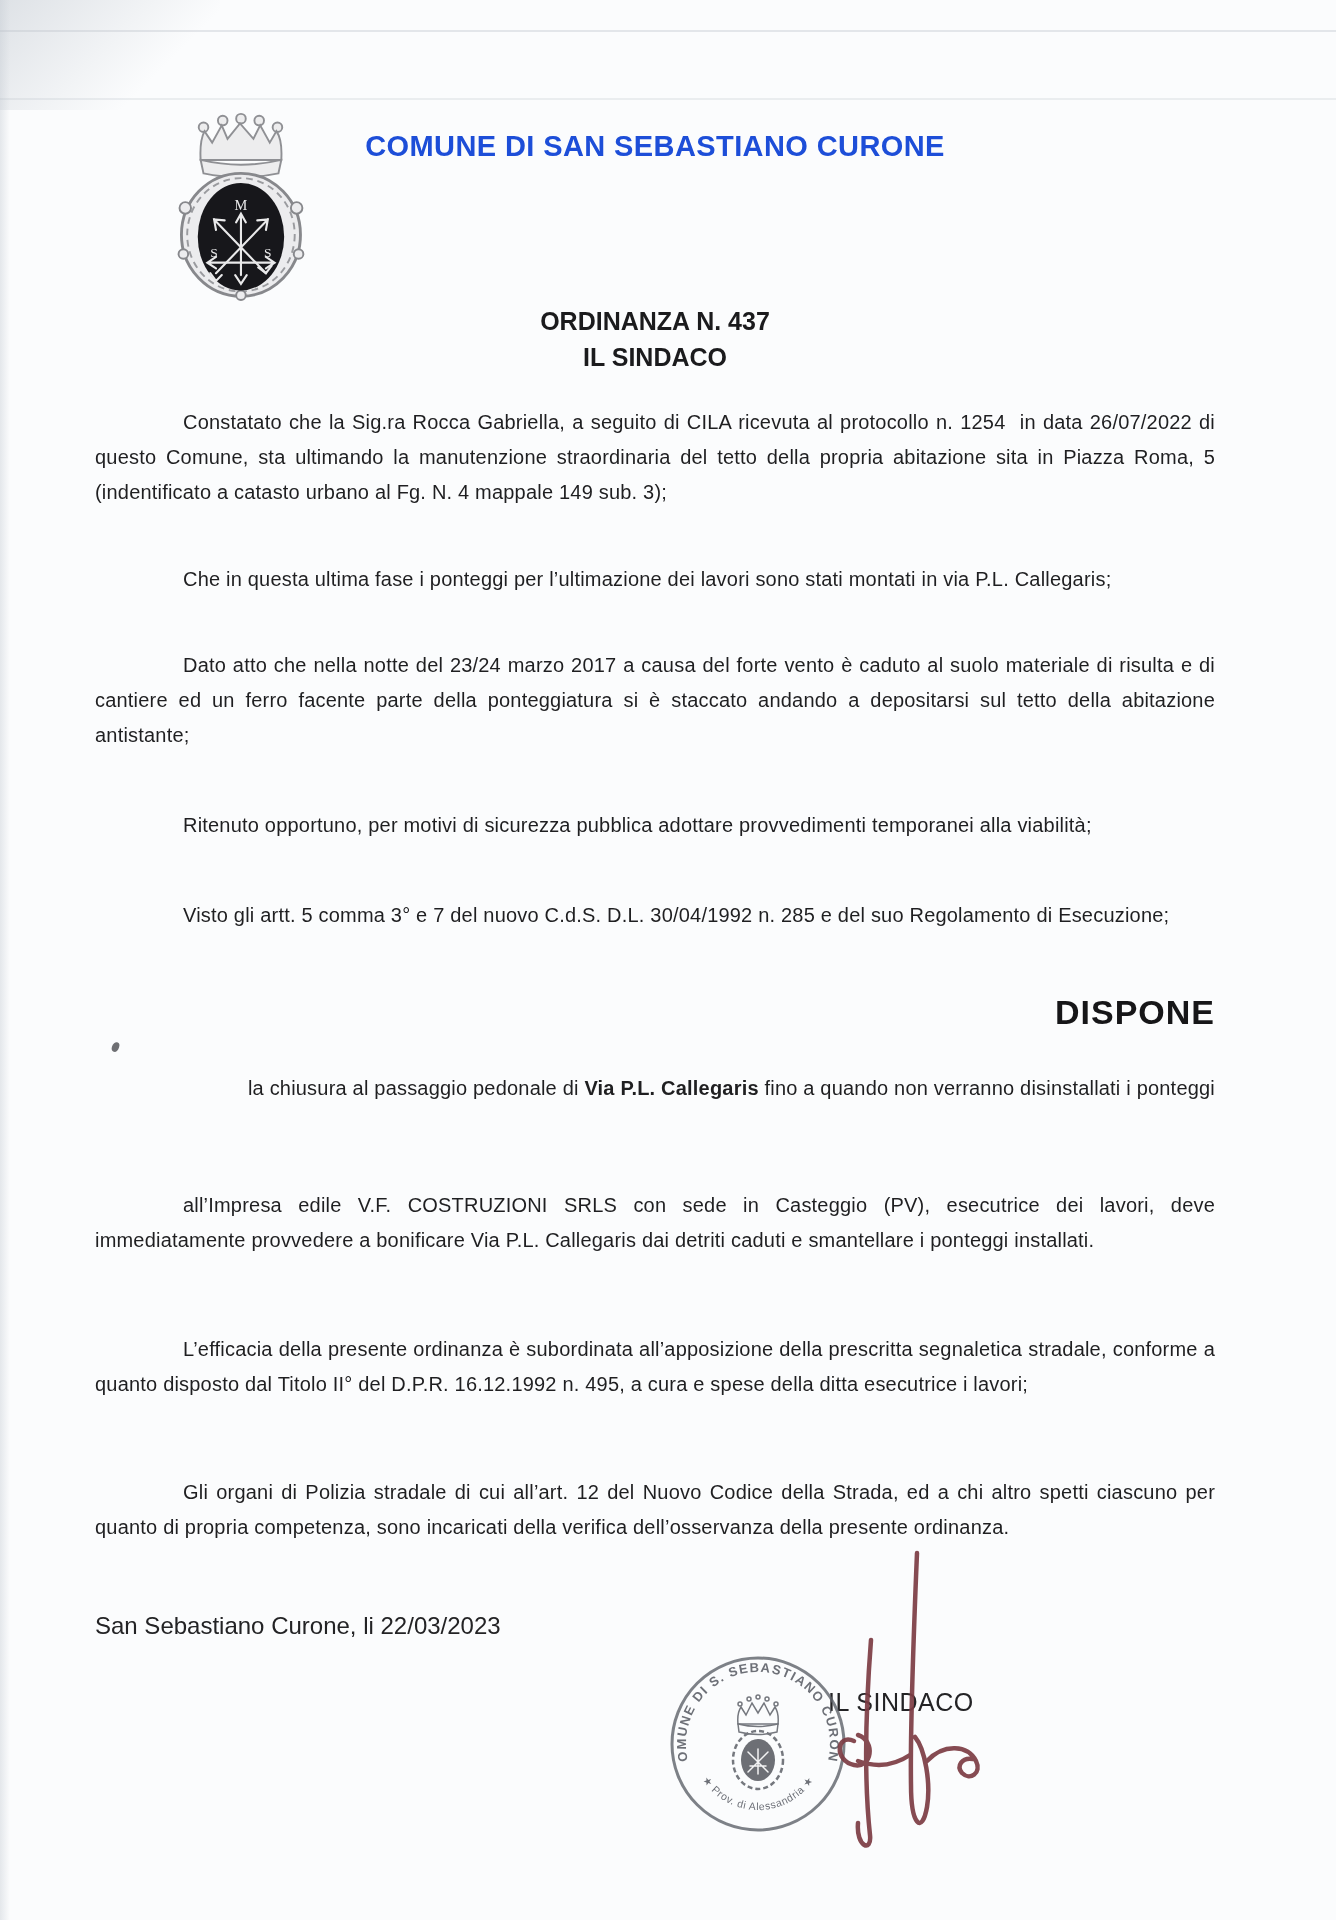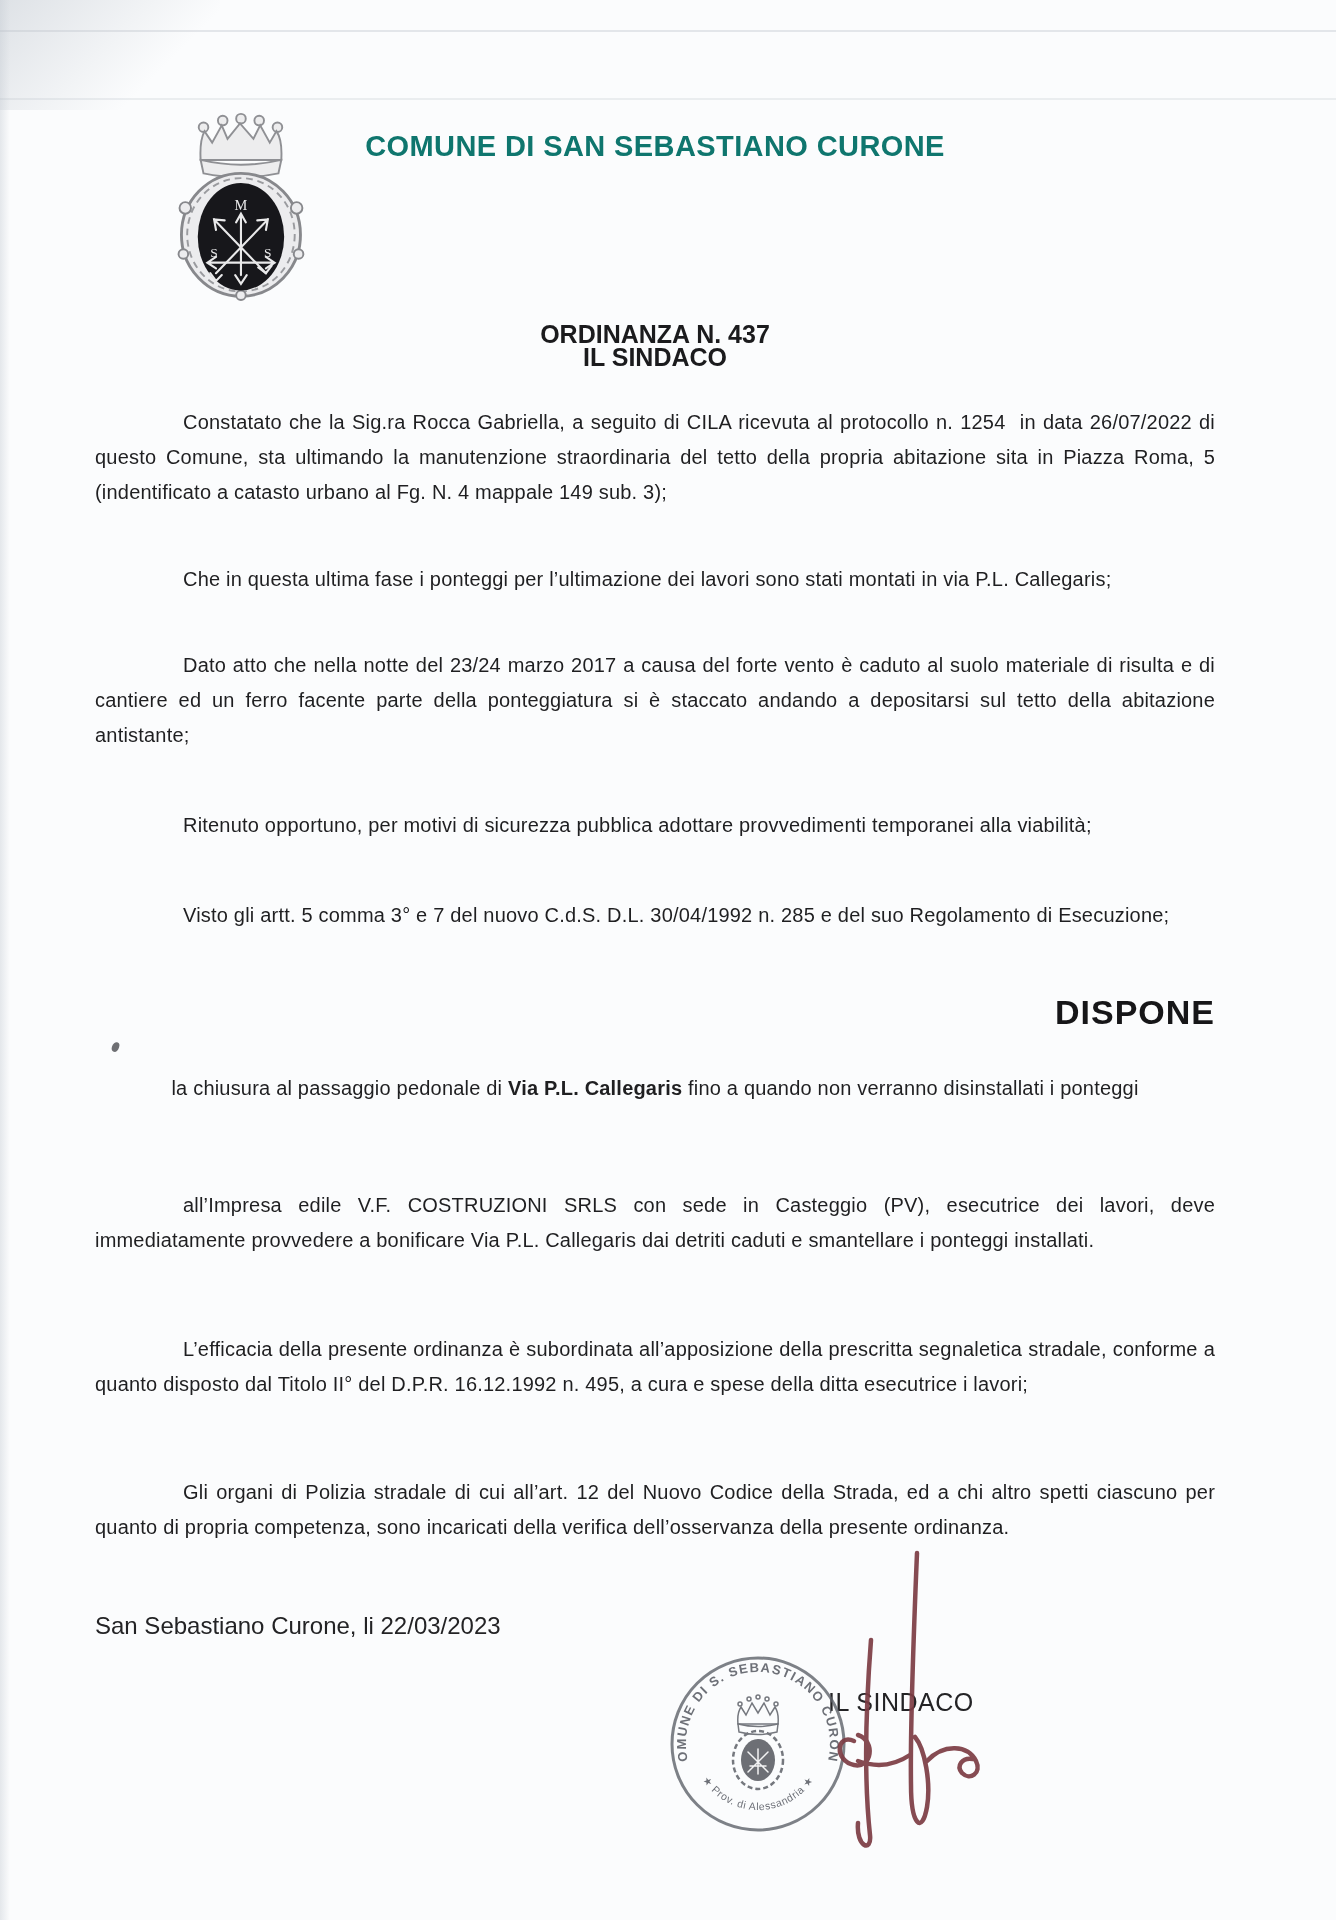--- a/index.html
+++ b/index.html
@@ -17,25 +17,25 @@
     background:linear-gradient(135deg,rgba(198,204,211,.55),rgba(198,204,211,0) 70%);}
   .edge-left{position:absolute;left:0;top:0;width:10px;height:100%;
     background:linear-gradient(90deg,rgba(200,206,213,.45),rgba(200,206,213,0));}
 
   .para{
     position:absolute;left:95px;width:1120px;
     font-size:20px;line-height:35px;text-align:justify;
     letter-spacing:.2px;
   }
   .ind{text-indent:88px;}
-  .left{text-align:center;}
+  .left{text-align:right;}
   .center{position:absolute;left:95px;width:1120px;text-align:center;}
   .bold{font-weight:bold;}
 
-  .muni-title{font-size:29px;font-weight:bold;line-height:37px;letter-spacing:.4px;color:#0f766e;}
+  .muni-title{font-size:29px;font-weight:bold;line-height:37px;letter-spacing:.4px;color:#1d4ed8;}
   .ord-head{font-size:25px;font-weight:bold;line-height:36px;color:#1b1b1d;}
   .dispone-head{font-size:34px;font-weight:bold;letter-spacing:1px;color:#161618;text-align:right;}
   .ordina-head{font-size:25px;font-weight:bold;color:#1b1b1d;}
 
   .crest{position:absolute;left:158px;top:110px;width:164px;height:192px;}
   .stamp{position:absolute;left:666px;top:1652px;width:184px;height:184px;}
   .sig{position:absolute;left:810px;top:1535px;width:210px;height:340px;}
   .sindaco-label{position:absolute;left:828px;top:1688px;font-size:25px;color:#232325;letter-spacing:.5px;}
   .date-line{position:absolute;left:95px;top:1612px;font-size:24px;color:#232325;}
   .ink-speck{position:absolute;left:112px;top:1042px;width:7px;height:10px;background:#55565a;
@@ -80,21 +80,21 @@
         <path d="M60,170 L114,114 M103,115 L114,114 L112,125"></path>
         <path d="M112,170 L58,114 M69,115 L58,114 L60,125"></path>
         <path d="M52,159 L120,159 M60,153 L51,159 L60,165 M112,153 L121,159 L112,165"></path>
         <path d="M80,172 l6,9 6,-9 M54,170 l6,8 6,-6 M104,164 l8,6 6,-8"></path>
       </g>
     </g>
   </svg>
 
   <div class="center muni-title" style="top:128px">COMUNE DI SAN SEBASTIANO CURONE</div>
 
-  <div class="center ord-head" style="top:316px">ORDINANZA N. 437</div>
+  <div class="center ord-head" style="top:303px">ORDINANZA N. 437</div>
   <div class="center ord-head" style="top:339px">IL SINDACO</div>
 
   <div class="para ind" style="top:405px">Constatato che la Sig.ra Rocca Gabriella, a seguito di CILA ricevuta al protocollo n. 1254&nbsp;&nbsp;in data 26/07/2022 di questo Comune, sta ultimando la manutenzione straordinaria del tetto della propria abitazione sita in Piazza Roma, 5 (indentificato a catasto urbano al Fg. N. 4 mappale 149 sub. 3);</div>
   <div class="para ind" style="top:562px">Che in questa ultima fase i ponteggi per l’ultimazione dei lavori sono stati montati in via P.L. Callegaris;</div>
   <div class="para ind" style="top:648px">Dato atto che nella notte del 23/24 marzo 2017 a causa del forte vento è caduto al suolo materiale di risulta e di cantiere ed un ferro facente parte della ponteggiatura si è staccato andando a depositarsi sul tetto della abitazione antistante;</div>
   <div class="para ind" style="top:808px">Ritenuto opportuno, per motivi di sicurezza pubblica adottare provvedimenti temporanei alla viabilità;</div>
   <div class="para ind" style="top:898px">Visto gli artt. 5 comma 3° e 7 del nuovo C.d.S. D.L. 30/04/1992 n. 285 e del suo Regolamento di Esecuzione;</div>
 
   <div class="center dispone-head" style="top:993px">DISPONE</div>
   <div class="ink-speck"></div>

